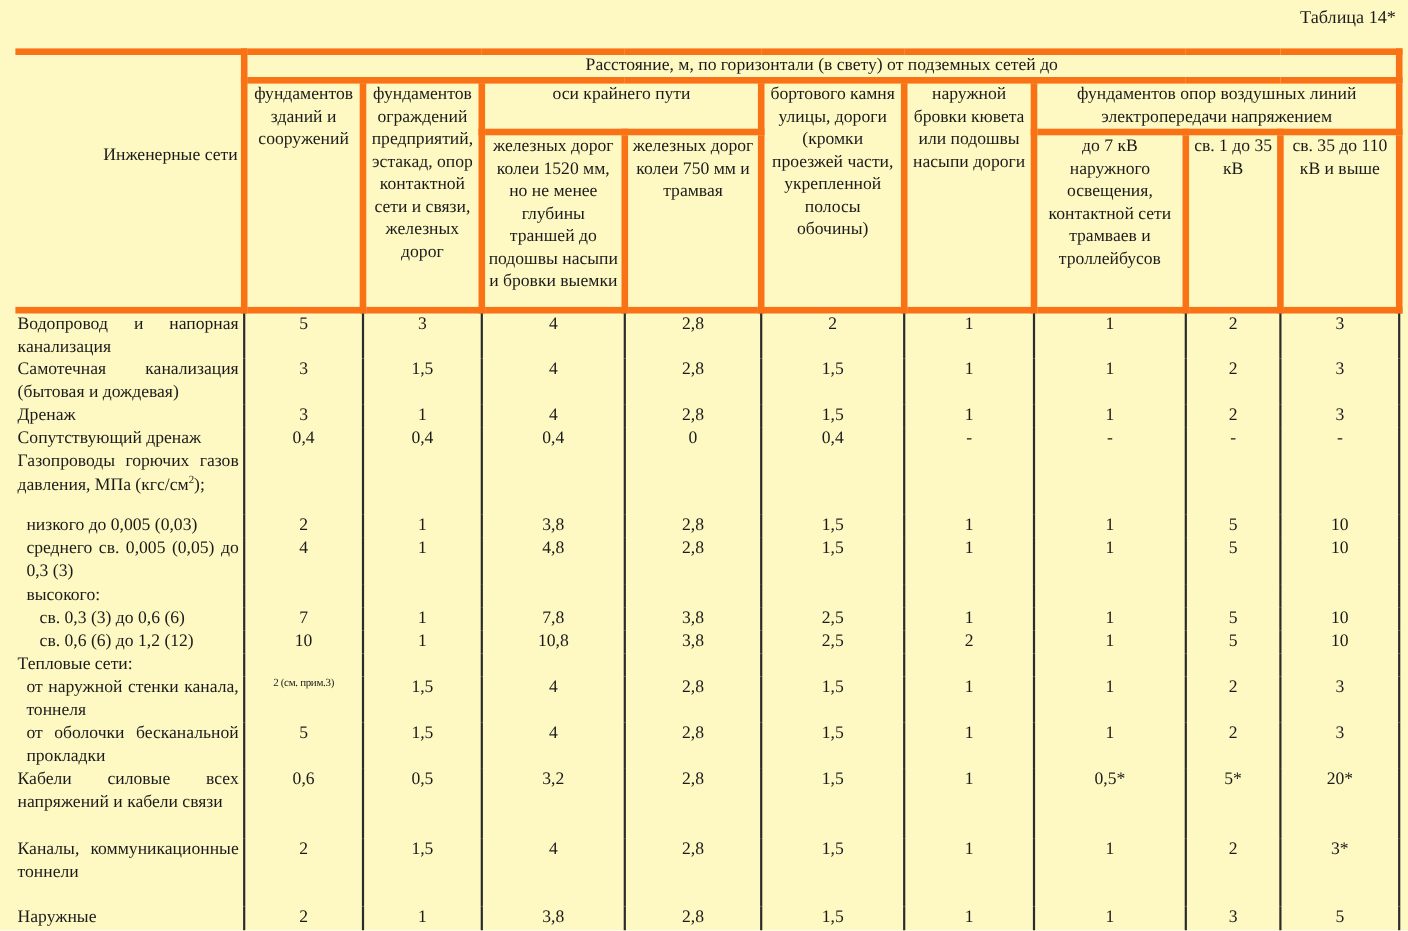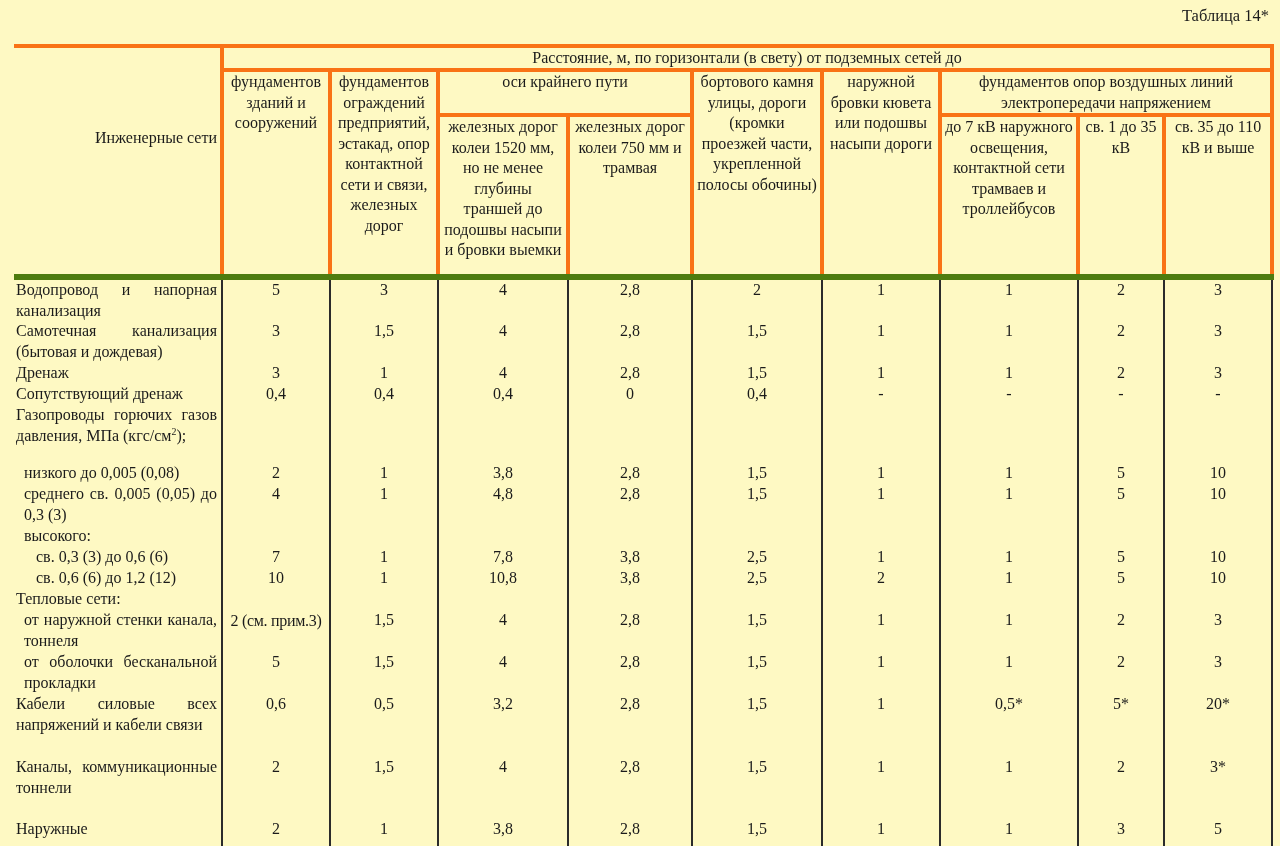--- a/index.html
+++ b/index.html
@@ -15,40 +15,40 @@
   table.t {
     position:absolute; left:14px; top:44px; width:1258px;
     border-collapse:collapse; table-layout:fixed;
     border-top:2px solid #2b2b2b;
   }
   .t td {
     font-size:16px; line-height:1.28; vertical-align:top;
     padding:0 3px; overflow:hidden; word-wrap:break-word;
   }
   thead td {
-    text-align:center; border:4px solid #f97316; padding:1px 3px;
+    text-align:center; border:6px solid #f97316; padding:1px 3px;
   }
   td.corner {
     border-left:none; vertical-align:middle; padding-bottom:46px;
     text-align:right;
   }
   tr.h1 { height:19px; }
   tr.h2 { height:42px; }
   tr.h3 { height:162px; }
   tbody td {
     border-left:2px solid #2b2b2b; border-right:2px solid #2b2b2b;
     border-top:none; border-bottom:none; text-align:center;
   }
   tbody tr:first-child td { border-top:6px solid #4d7c0f; }
   tbody td.lbl {
     border-left:none; text-align:justify; padding-left:2px; padding-right:4px;
   }
   tbody td.lbl.i1 { padding-left:10px; }
   tbody td.lbl.i2 { padding-left:22px;margin-top:12px; }
-  td.tight { font-size:16px; letter-spacing:-0.3px; white-space:nowrap; padding:1px 1px 0 1px; }
+  td.tight { font-size:10px; letter-spacing:-0.3px; white-space:nowrap; padding:1px 1px 0 1px; }
   .r21 { height:21px; } .r40 { height:40px; } .r42 { height:42px; }
   .r58 { height:58px; } .r62 { height:62px; } .r63 { height:63px; }
   sup { font-size:0.62em; line-height:0; }
 </style>
 </head>
 <body>
 
 <div class="sheet">
   <div class="caption">Таблица 14*</div>
 
@@ -141,21 +141,21 @@
         <td></td>
         <td></td>
         <td></td>
         <td></td>
         <td></td>
         <td></td>
         <td></td>
         <td></td>
       </tr>
       <tr class="r21">
-        <td class="lbl i1">низкого до 0,005 (0,08)</td>
+        <td class="lbl i1">низкого до 0,005 (0,03)</td>
         <td>2</td>
         <td>1</td>
         <td>3,8</td>
         <td>2,8</td>
         <td>1,5</td>
         <td>1</td>
         <td>1</td>
         <td>5</td>
         <td>10</td>
       </tr>

